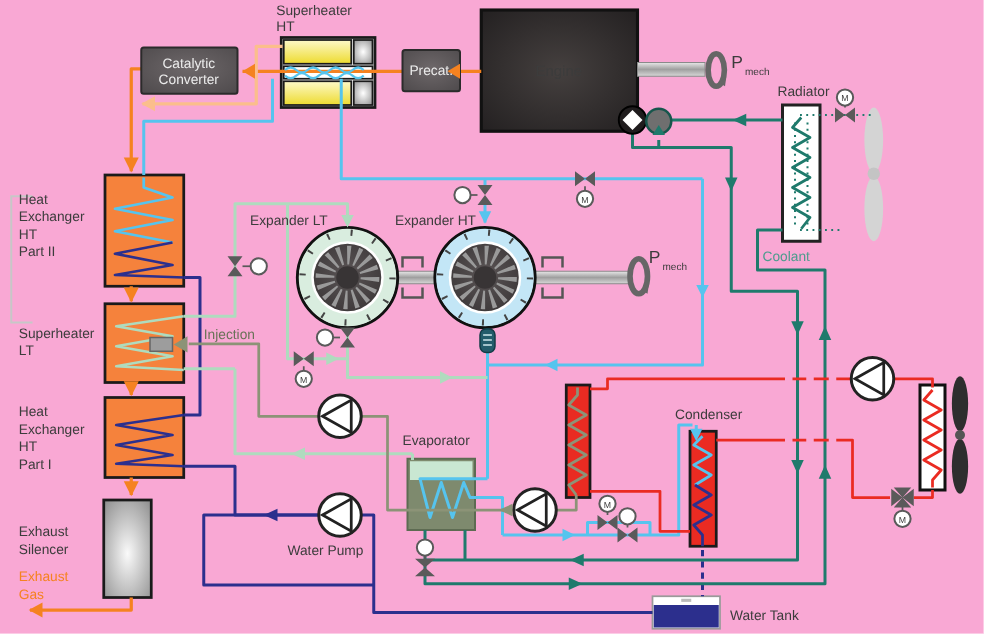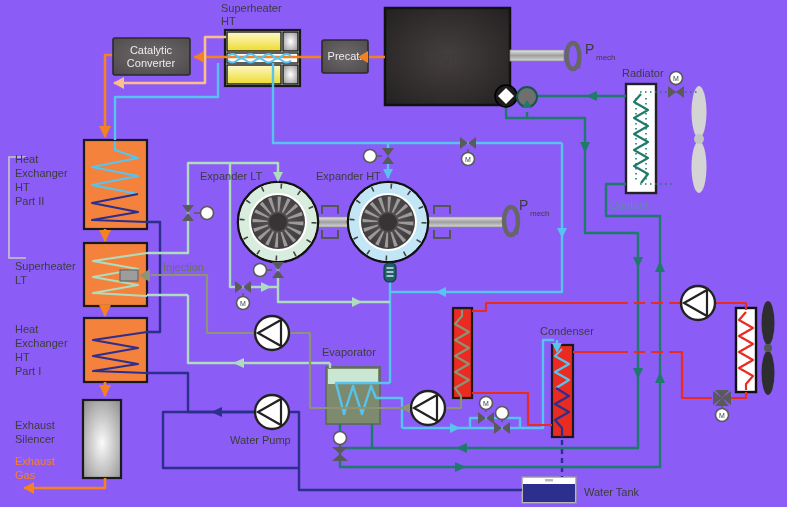--- a/index.html
+++ b/index.html
@@ -1,16 +1,16 @@
 <!DOCTYPE html>
 <html style="--orange: #F58220; --orangeLight: #FBBE8C; --cyan: #56C4EE; --navy: #2C2F8D; --paleGreen: #AFDBBE; --paleRing: #D9EDDF; --cyanRing: #C3E6F6; --olive: #8C9377; --teal: #1F7A6C; --tealLight: #4D9C8D; --red: #EA2B22; --boxOrange: #F5823C; --valveGray: #5a5a5a; --text: #3c3c3c; --fanGray: #d4d4d4; --fanDark: #2e2e2e;"><head>
 <meta charset="utf-8">
 <style>
   html,body{margin:0;padding:0;background:#fff;}
-  #stage{position:relative;width:787px;height:507px;background:#8b5cf6;font-family:"Liberation Sans",sans-serif;overflow:hidden;}
+  #stage{position:relative;width:787px;height:507px;background:#f9a8d4;font-family:"Liberation Sans",sans-serif;overflow:hidden;}
   svg{position:absolute;left:0;top:0;}
   text{font-family:"Liberation Sans",sans-serif;fill:var(--text);}
   .t11{font-size:11px;}
   .t12{font-size:12px;}
   .t14{font-size:14px;}
   .t7{font-size:7px;}
   .t8{font-size:8px;}
   .mid{text-anchor:middle;}
   .w{fill:#ececec;}
   .orangeTxt{fill:var(--orange);}

